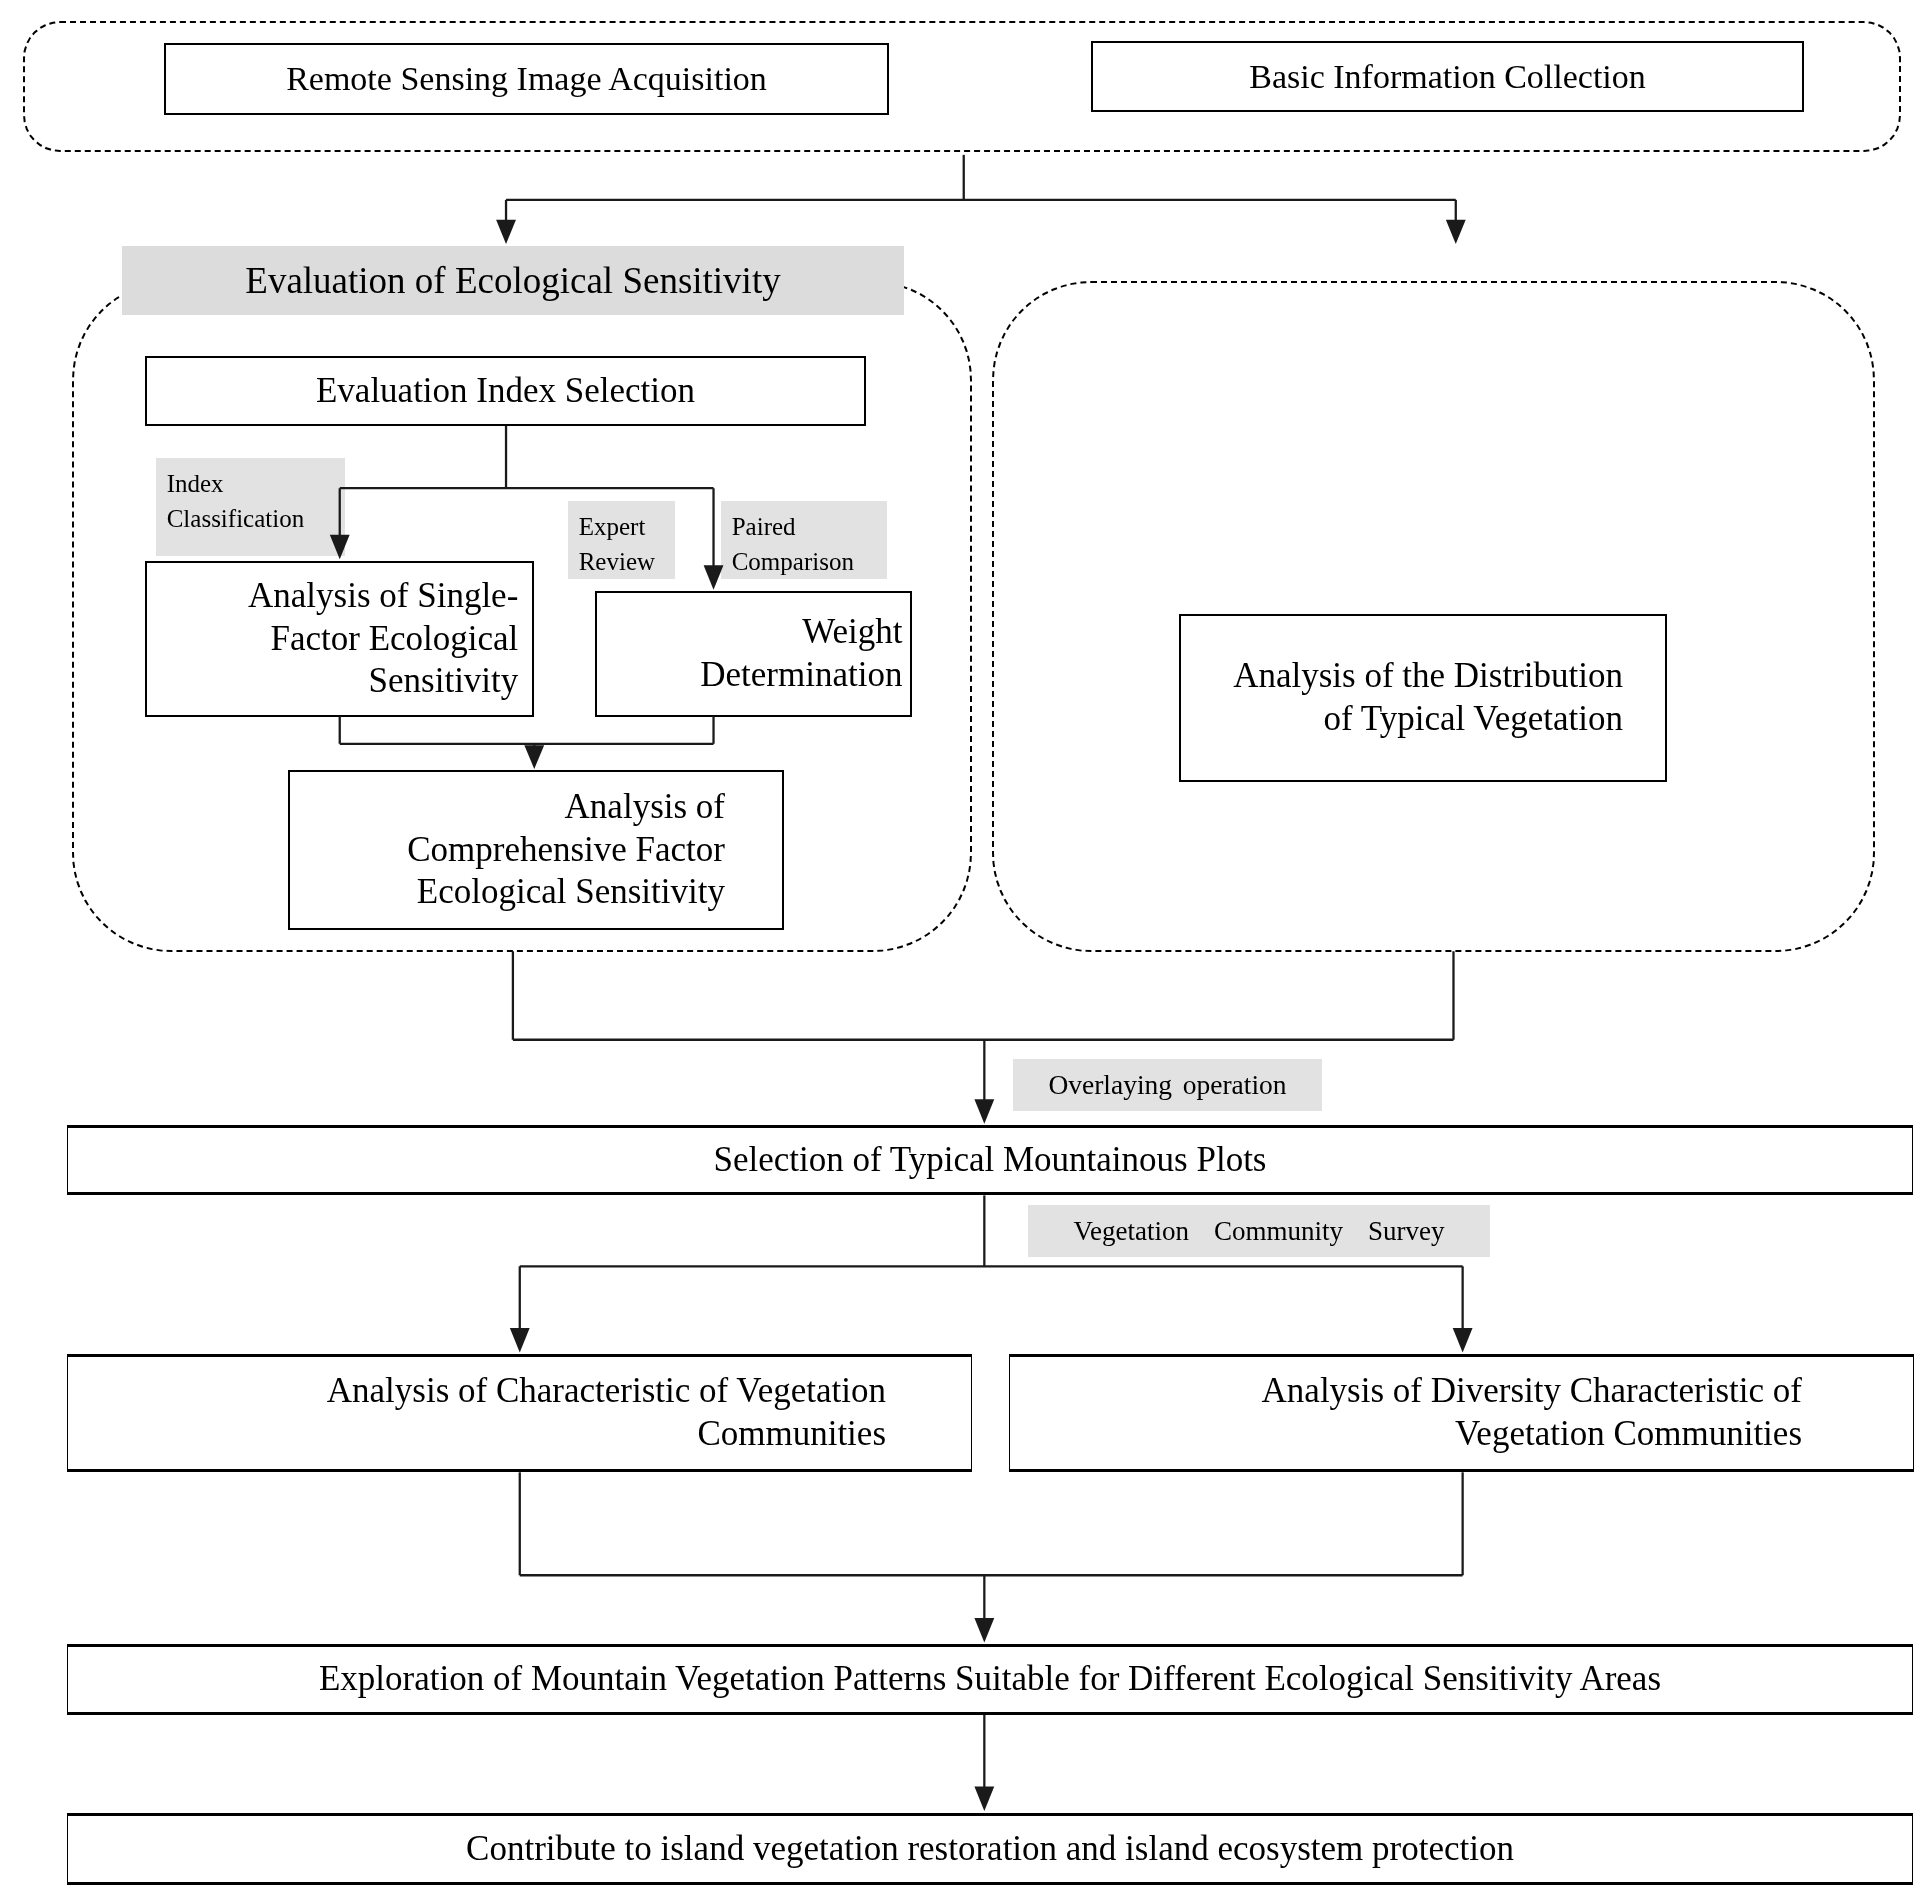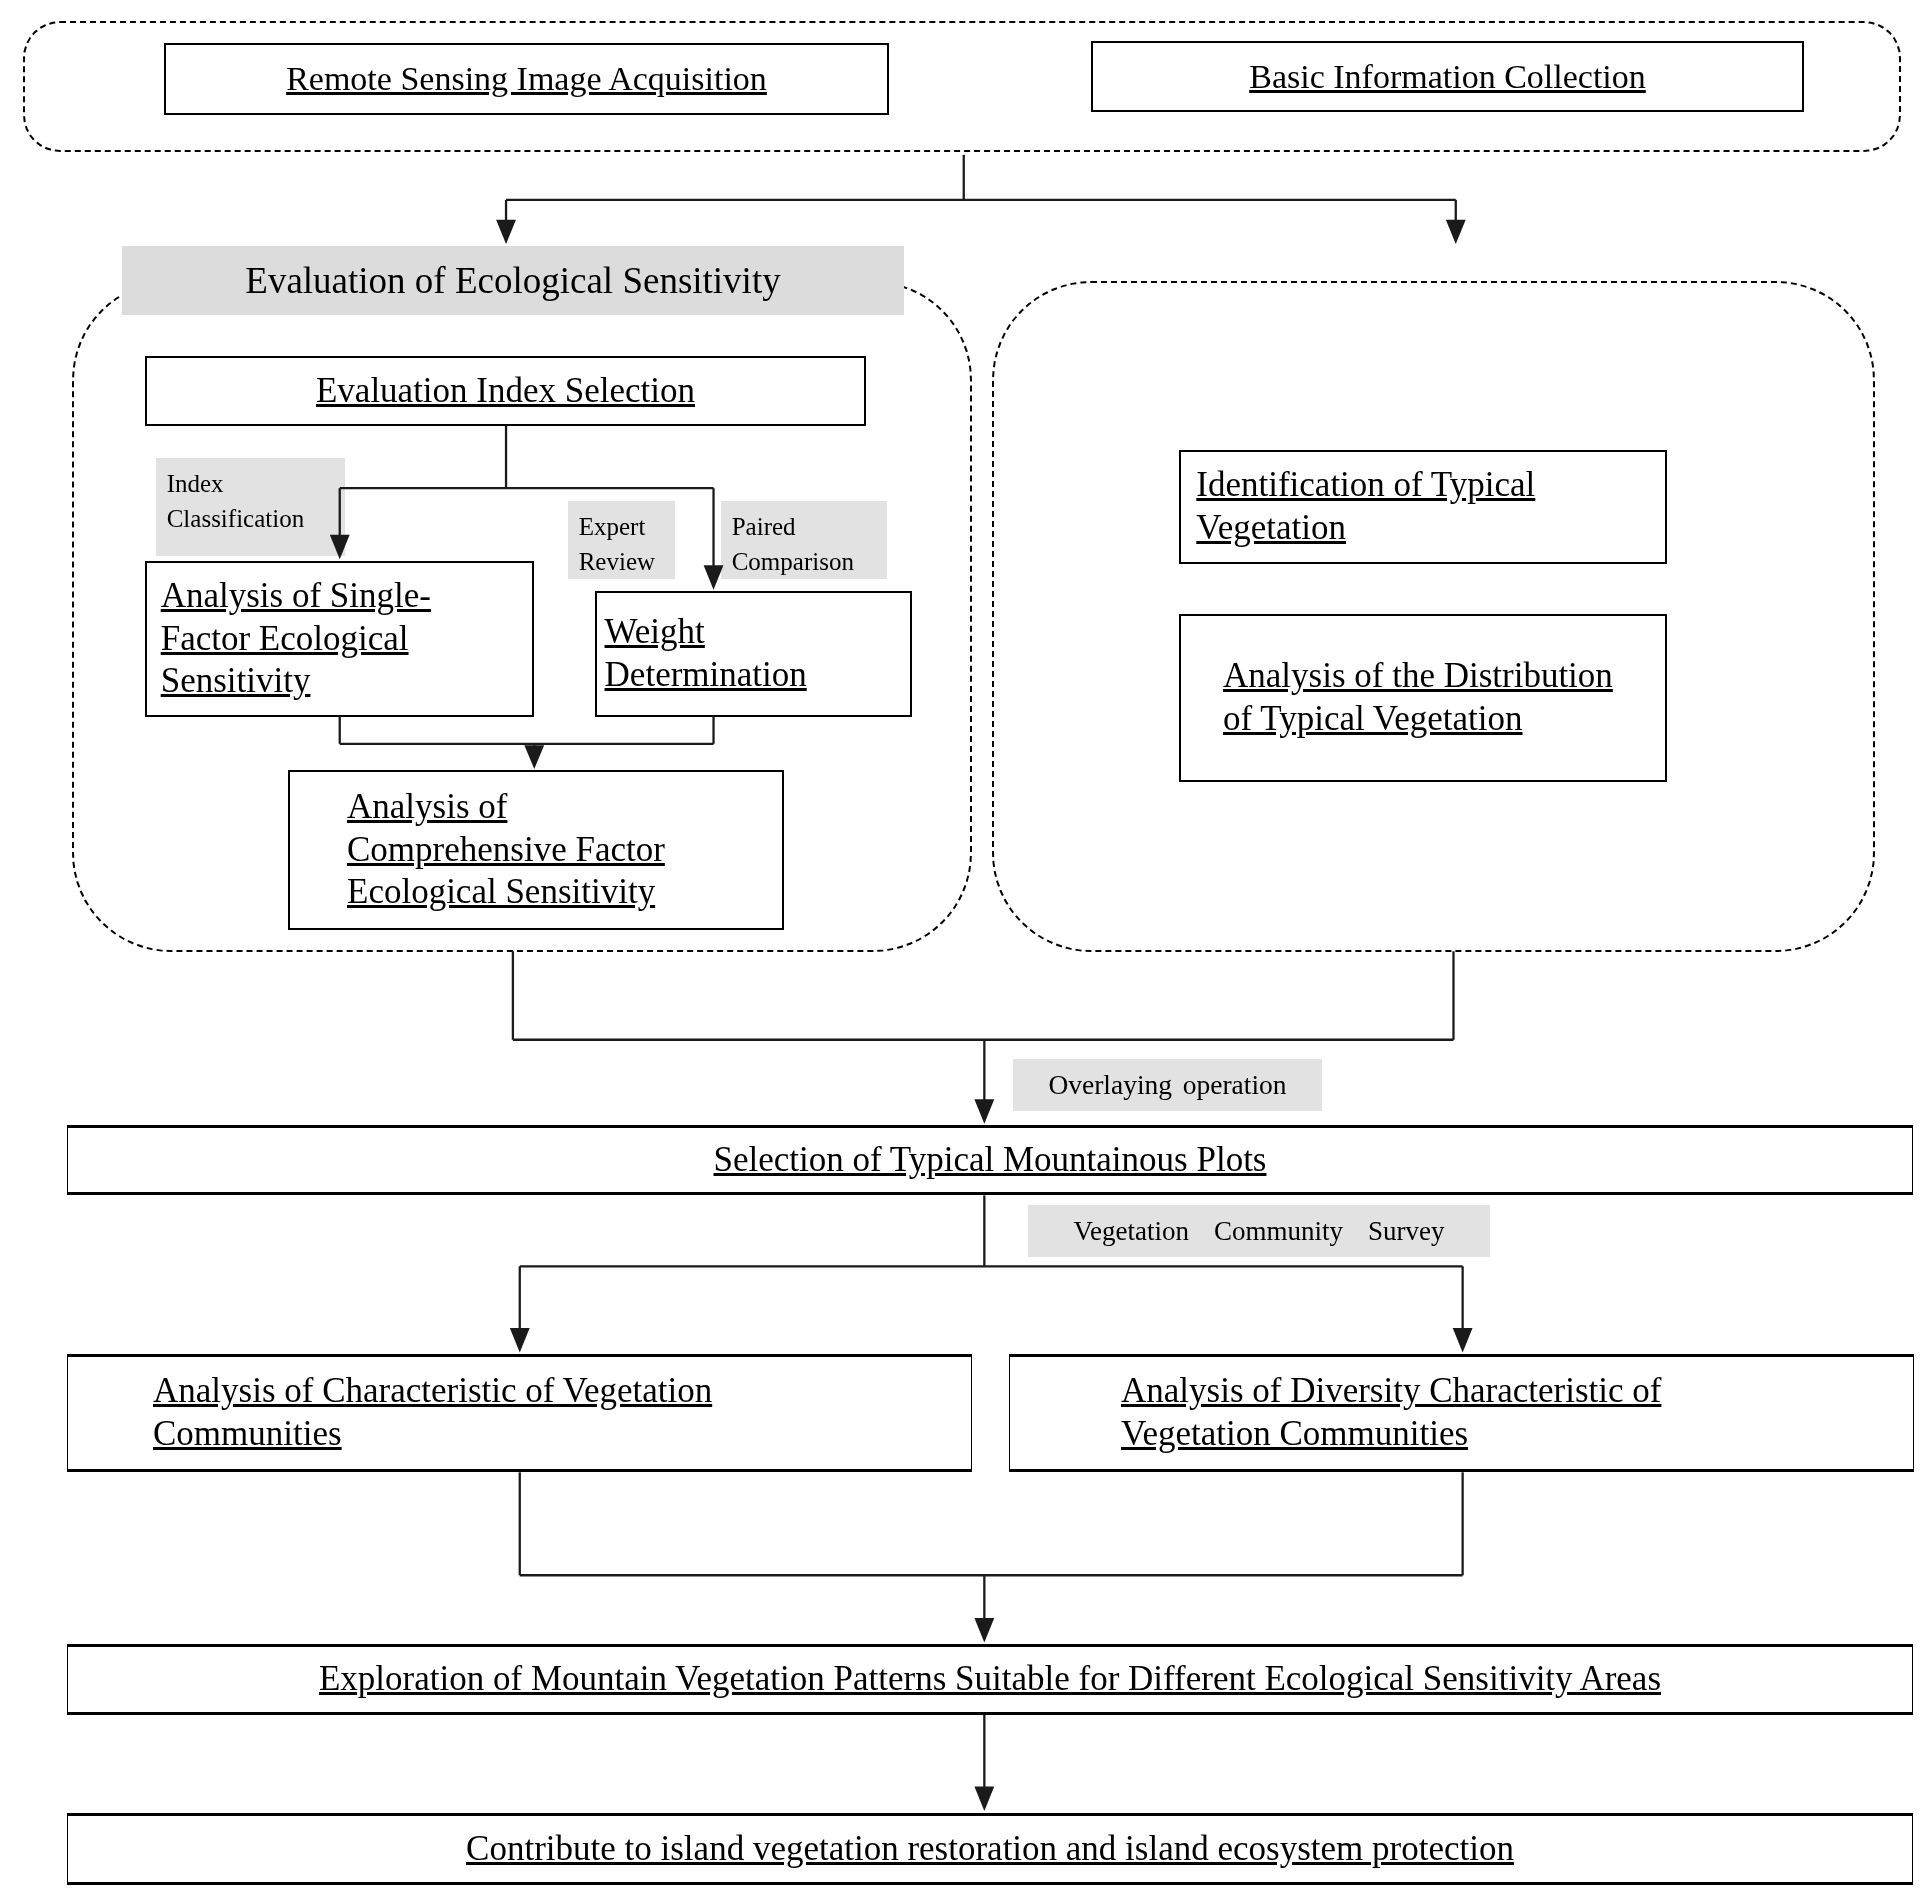--- a/index.html
+++ b/index.html
@@ -21,25 +21,24 @@
   .dash-top { border-radius: 37px; }
   .dash-branch { border-radius: 99px; }
   .box {
     position: absolute;
     border: 2.3px solid #000000;
     background: #ffffff;
     box-sizing: border-box;
     display: flex;
     align-items: center;
     justify-content: center;
-    text-align: left;
+    text-align: right;
     font-size: 35px;
     line-height: 1.22;
     z-index: 2;
-    text-decoration: underline;
   }
   .box.wide {
     border-width: 3.8px 1.5px 3.8px 1.5px;
   }
   .box.top-row { font-size: 34px; }
   .ghead {
     position: absolute;
     background: #dcdcdc;
     display: flex;
     align-items: center;
@@ -95,21 +94,20 @@
   <div class="glabel" style="left:568px; top:501px; width:107px; height:78px;">Expert Review</div>
 
   <div class="glabel" style="left:721px; top:501px; width:166px; height:78px;">Paired Comparison</div>
 
   <div class="box" style="left:145px; top:561px; width:389px; height:156px; padding:0 13.7px;">Analysis of Single-Factor Ecological Sensitivity</div>
 
   <div class="box" style="left:555px; top:591px; width:317px; height:126px; padding:0 7.6px;margin-left:40px;">Weight Determination</div>
 
   <div class="box" style="left:288px; top:770px; width:496px; height:160px; padding:0 57px;">Analysis of Comprehensive Factor Ecological Sensitivity</div>
 
-  <div class="box" style="left:1179px; top:450px; width:488px; height:114px; padding:0 15.3px;">Identification of Typical Vegetation</div>
 
   <div class="box" style="left:1179px; top:614px; width:488px; height:168px; padding:0 42px;">Analysis of the Distribution of Typical Vegetation</div>
 
   <div class="glabel centered overlay-spacing" style="left:1013px; top:1059px; width:309px; height:52px; font-size:27.5px;">Overlaying operation</div>
 
   <div class="box wide" style="left:67px; top:1125px; width:1846px; height:70px;">Selection of Typical Mountainous Plots</div>
 
   <div class="glabel centered survey-spacing" style="left:1028px; top:1205px; width:462px; height:52px; font-size:27px;">Vegetation Community Survey</div>
 
   <div class="box wide" style="left:67px; top:1354px; width:905px; height:118px; padding:0 85px;">Analysis of Characteristic of Vegetation Communities</div>

